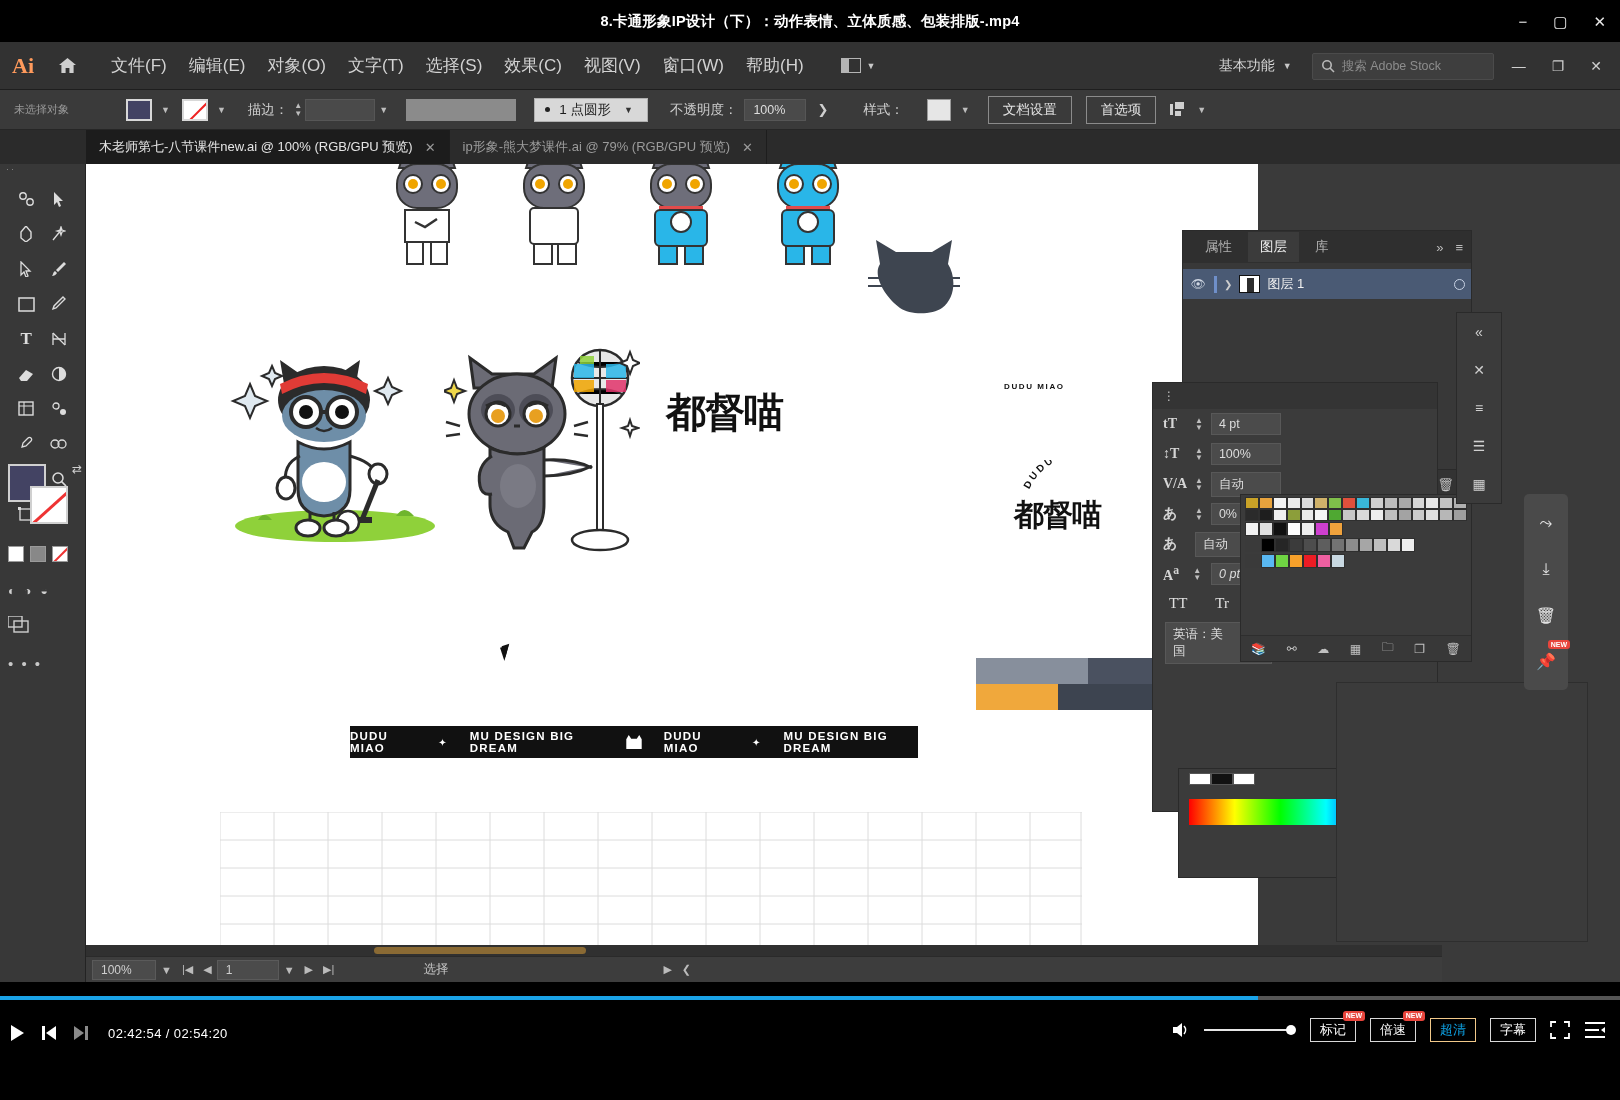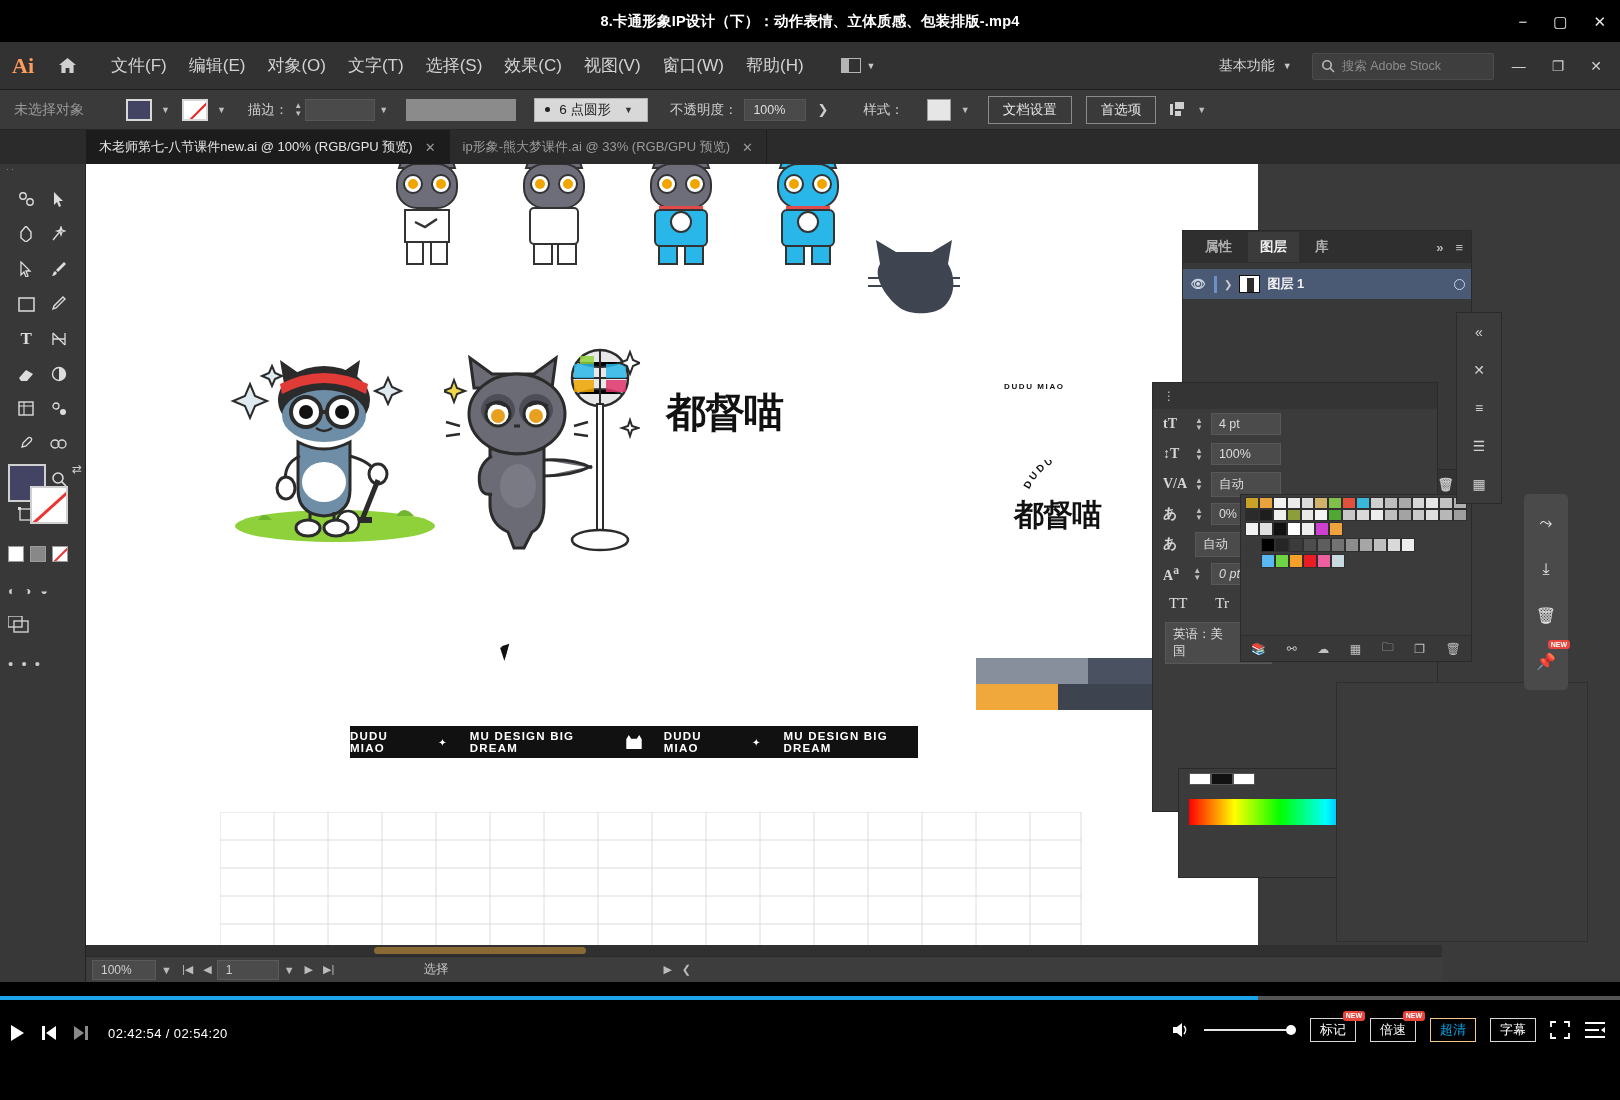--- a/index.html
+++ b/index.html
@@ -43,21 +43,21 @@
   .stock { display:flex; align-items:center; gap:7px; background:#3e3e3e;
     border:1px solid #4b4b4b; border-radius:2px; padding:4px 12px 4px 8px;
     min-width:182px; }
   .stock .ph { color:#8d8d8d; font-size:12.5px; }
   .mb-right .wb { color:#cfcfcf; font-size:14px; padding:0 8px; }
 
   
   .ctrlbar { position:relative; height:40px; background:#3a3a3a;
     border-bottom:1px solid #262626; display:flex; align-items:center;
     padding-left:14px; gap:0; }
-  .sel-status { color:#9a9a9a; font-size:14px; width:112px; }
+  .sel-status { color:#9a9a9a; font-size:11px; width:112px; }
   .swatch-wrap { display:flex; align-items:center; gap:5px; margin-right:8px; }
   .sw { width:26px; height:22px; border:2px solid #d8d8d8; }
   .sw-fill { background:#434363; }
   .sw-none { background:#fff; position:relative; overflow:hidden; }
   .sw-none:after { content:""; position:absolute; left:-4px; top:10px; width:36px;
     height:2px; background:#e22; transform:rotate(-45deg); }
   .mini-chev { font-size:9px; color:#bdbdbd; padding:0 4px; }
   .lbl { color:#cfcfcf; font-size:13.5px; margin:0 6px 0 10px; }
   .stepper { display:flex; flex-direction:column; justify-content:center;
     gap:1px; color:#bdbdbd; font-size:8px; line-height:7px; margin-right:3px; }
@@ -138,21 +138,21 @@
     clip-path:polygon(0 30%,16% 0,32% 26%,68% 26%,84% 0,100% 30%,100% 100%,0 100%); }
 
   .grid-art { position:absolute; left:134px; top:648px; width:862px; height:168px; }
 
   .pkg { position:absolute; left:890px; top:494px; width:220px; height:52px;
     display:flex; flex-wrap:wrap; }
   .pkg b { display:block; height:26px; }
 
   
   .panel { position:absolute; background:#3b3b3b; border:1px solid #2a2a2a; }
-  .layers-panel { left:1182px; top:188px; width:290px; height:270px; background:#383838;font-weight:bold; }
+  .layers-panel { left:1182px; top:188px; width:290px; height:270px; background:#383838; }
   .lp-tabs { display:flex; align-items:center; height:32px; background:#2f2f2f;
     padding-left:10px; gap:4px; }
   .lp-tabs .t { color:#aeaeae; font-size:13.5px; padding:6px 12px; }
   .lp-tabs .t.active { background:#3b3b3b; color:#f0f0f0; }
   .lp-tabs .more { margin-left:auto; color:#bbb; font-size:13px; padding-right:8px;
     display:flex; gap:12px; }
   .layer-row { display:flex; align-items:center; height:30px; background:#4a5a74;
     margin-top:6px; padding:0 6px; gap:7px; }
   .eye { color:#cfd6e2; font-size:12px; width:18px; text-align:center; }
   .lbar { width:3px; height:17px; background:#6f8fc9; }
@@ -315,21 +315,21 @@
       <span class="lbl">描边：</span>
       <div class="stepper">
           <span>▲</span>
           <span>▼</span>
         </div>
       <div class="fld w70"></div>
       <span class="mini-chev">▼</span>
       <div class="brush-prev"></div>
       <div class="stroke-prof">
         <span class="dot"></span>
-        <span>6 点圆形</span>
+        <span>1 点圆形</span>
         <span class="mini-chev" style="color:#333">▼</span>
       </div>
       <div class="opac">
         <span class="lbl" style="margin:0">不透明度：</span>
         <span class="val">100%</span>
         <span class="gt">❯</span>
       </div>
       <div class="sty">
         <span class="lbl" style="margin:17px">样式：</span>
         <span class="sty-sw"></span>
@@ -346,21 +346,21 @@
         <span class="mini-chev">▼</span>
       </div>
     </div>
 
     <div class="tabbar">
       <div class="dtab active">
         <span>木老师第七-八节课件new.ai @ 100% (RGB/GPU 预览)</span>
         <span class="x">✕</span>
       </div>
       <div class="dtab">
-        <span>ip形象-熊大梦课件.ai @ 33% (RGB/GPU 预览)</span>
+        <span>ip形象-熊大梦课件.ai @ 79% (RGB/GPU 预览)</span>
         <span class="x">✕</span>
       </div>
     </div>
 
     <div class="toolbar">
       <div class="tb-grip">··</div>
       <div class="tgrid">
         <div class="tool">
           <svg width="17" height="17" viewBox="0 0 17 17">
               <circle cx="5" cy="5" r="3.2" fill="none" stroke="#dcdcdc" stroke-width="1.4"></circle>

